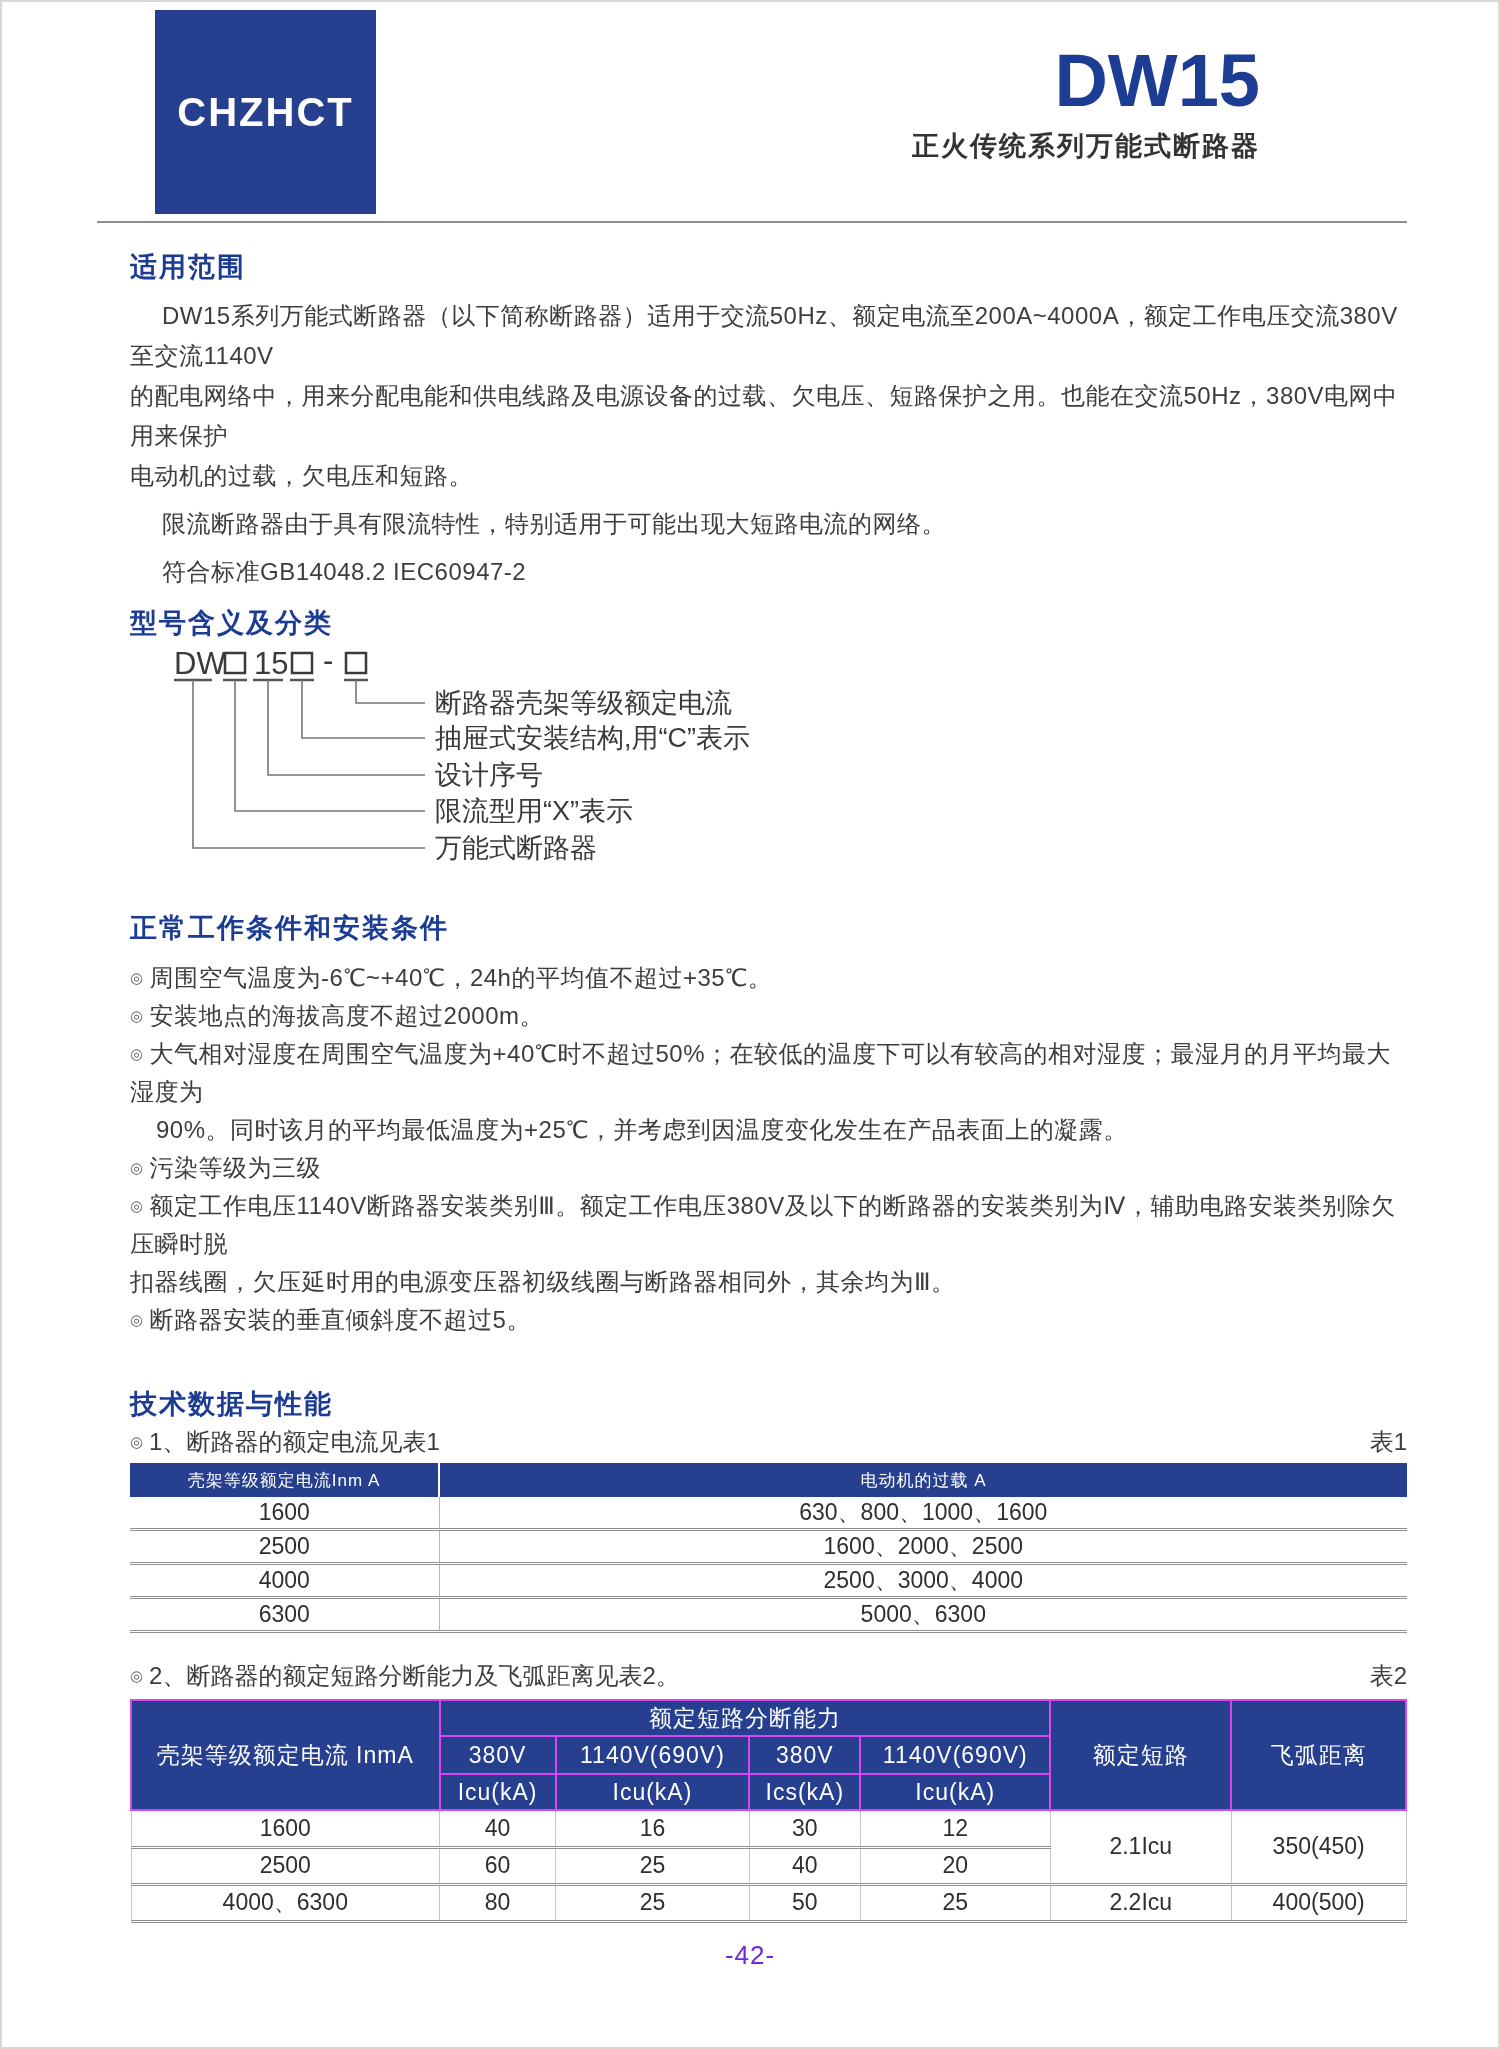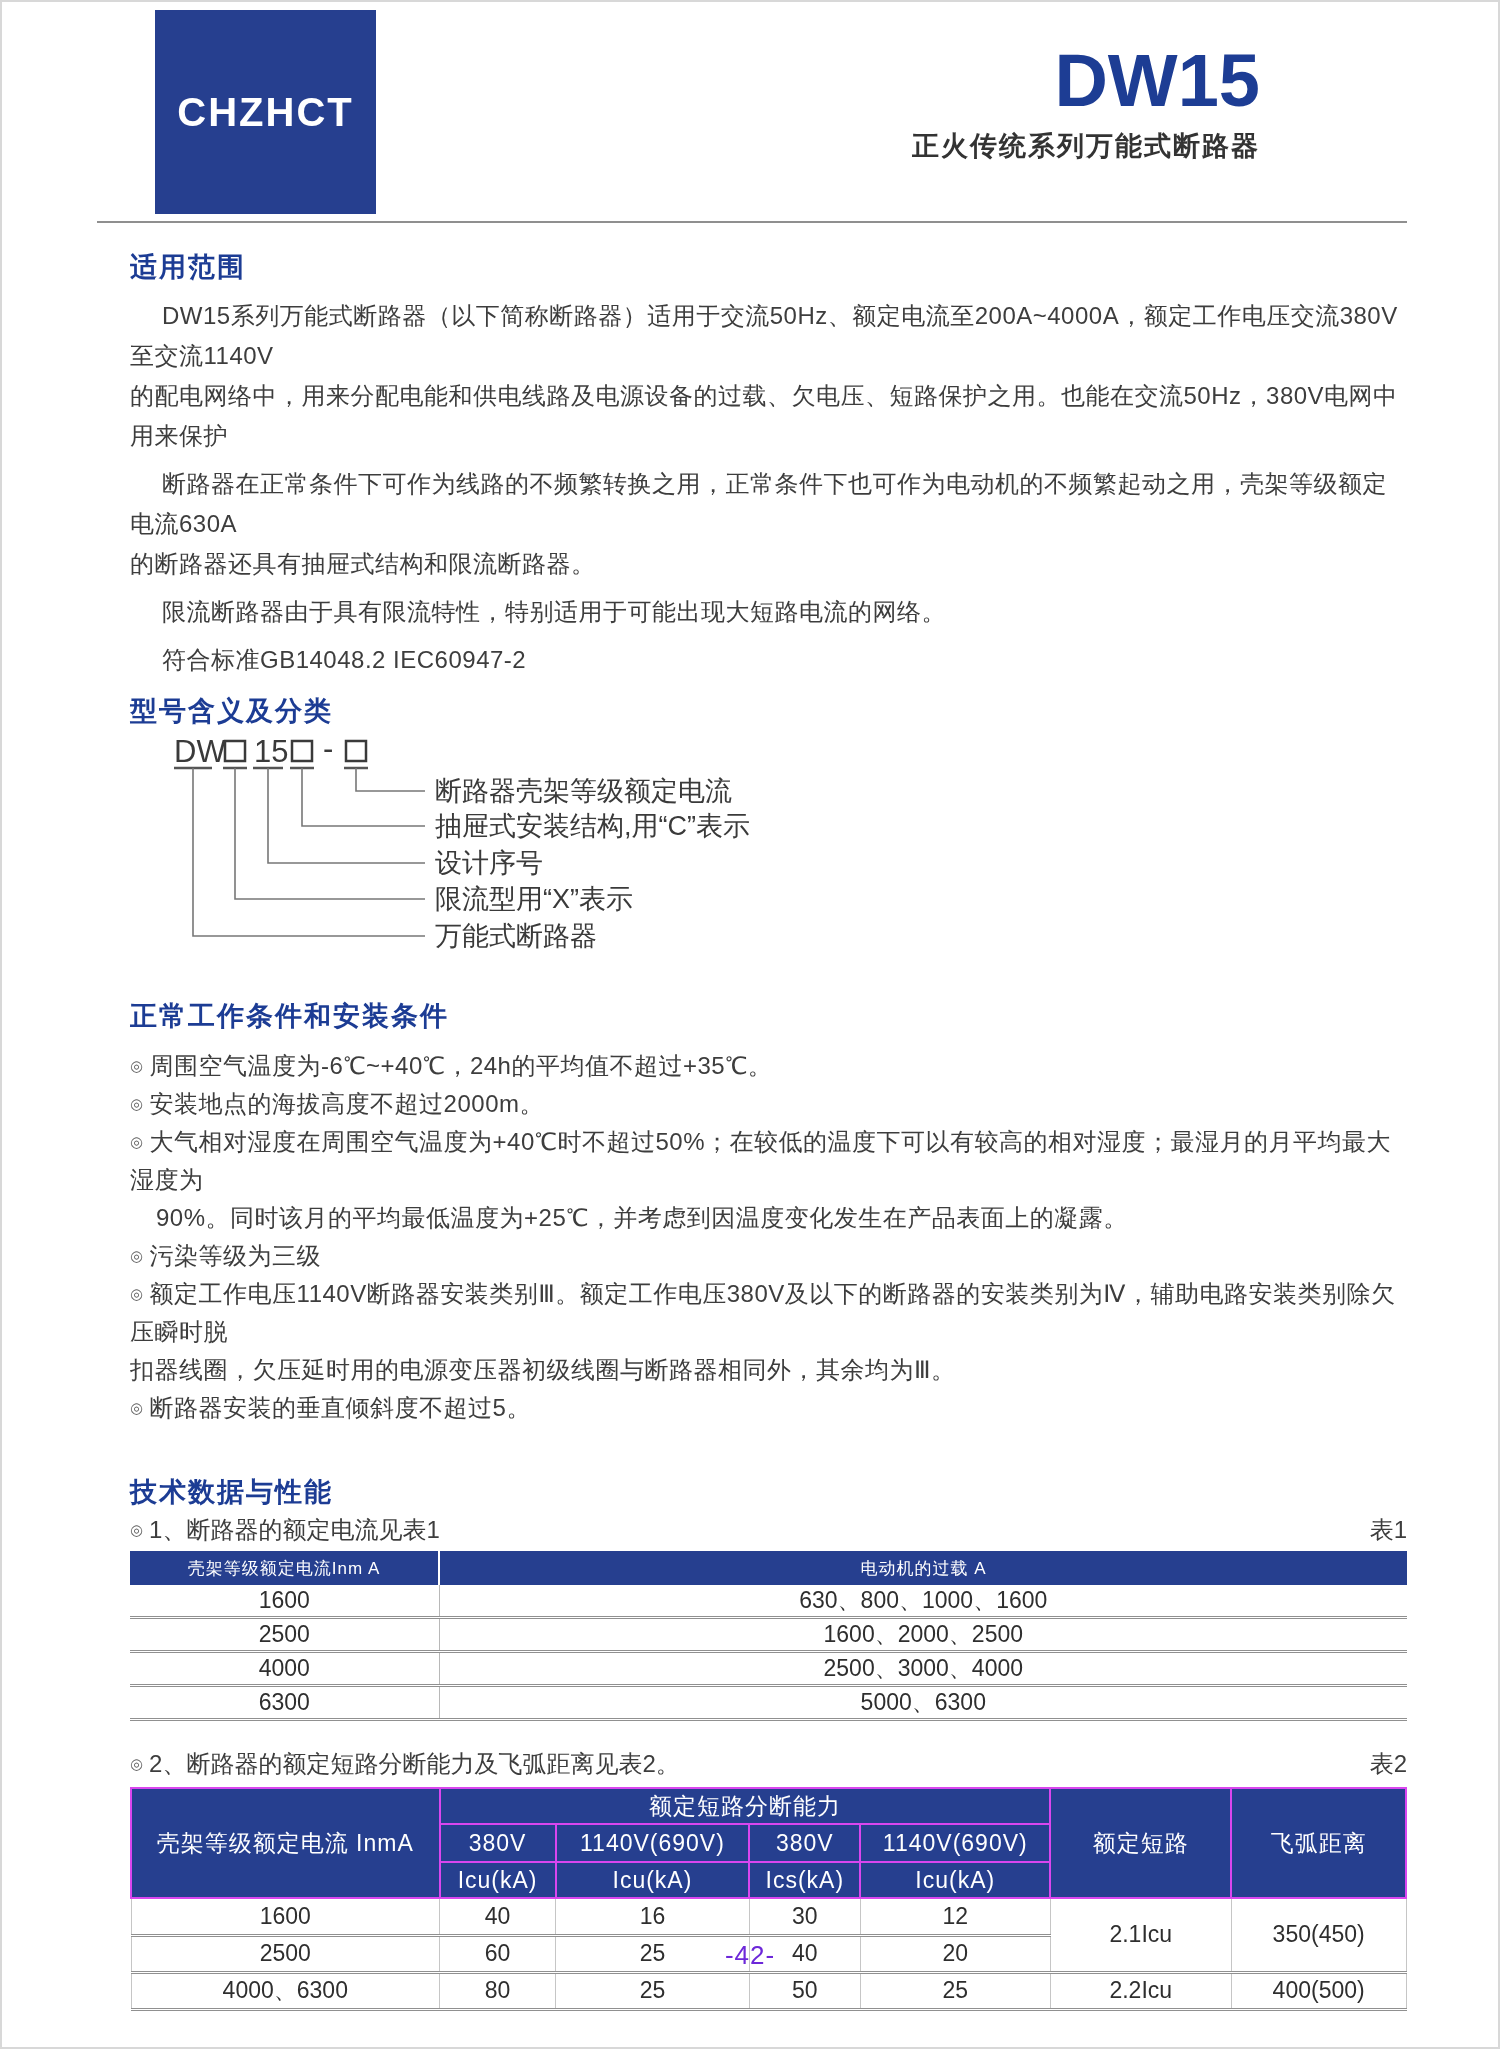--- a/index.html
+++ b/index.html
@@ -71,24 +71,21 @@
     </div>
     <div class="header-rule"></div>
   </header>
 
   <main>
 
     <h2 class="sec-h h-scope">适用范围</h2>
     <div class="para">
       <div class="pline indent">DW15系列万能式断路器（以下简称断路器）适用于交流50Hz、额定电流至200A~4000A，额定工作电压交流380V至交流1140V</div>
       <div class="pline">的配电网络中，用来分配电能和供电线路及电源设备的过载、欠电压、短路保护之用。也能在交流50Hz，380V电网中用来保护</div>
-    </div>
-    <div class="para">
-      <div class="pline indent">断路器在正常条件下可作为线路的不频繁转换之用，正常条件下也可作为电动机的不频繁起动之用，壳架等级额定电流630A</div>
-      <div class="pline">的断路器还具有抽屉式结构和限流断路器。</div>
+      <div class="pline">电动机的过载，欠电压和短路。</div>
     </div>
     <div class="para">
       <div class="pline indent">限流断路器由于具有限流特性，特别适用于可能出现大短路电流的网络。</div>
     </div>
     <div class="para">
       <div class="pline indent">符合标准GB14048.2 IEC60947-2</div>
     </div>
 
     <h2 class="sec-h h-model">型号含义及分类</h2>
     <svg class="diagram" width="1277" height="215" viewBox="0 0 1277 215">

